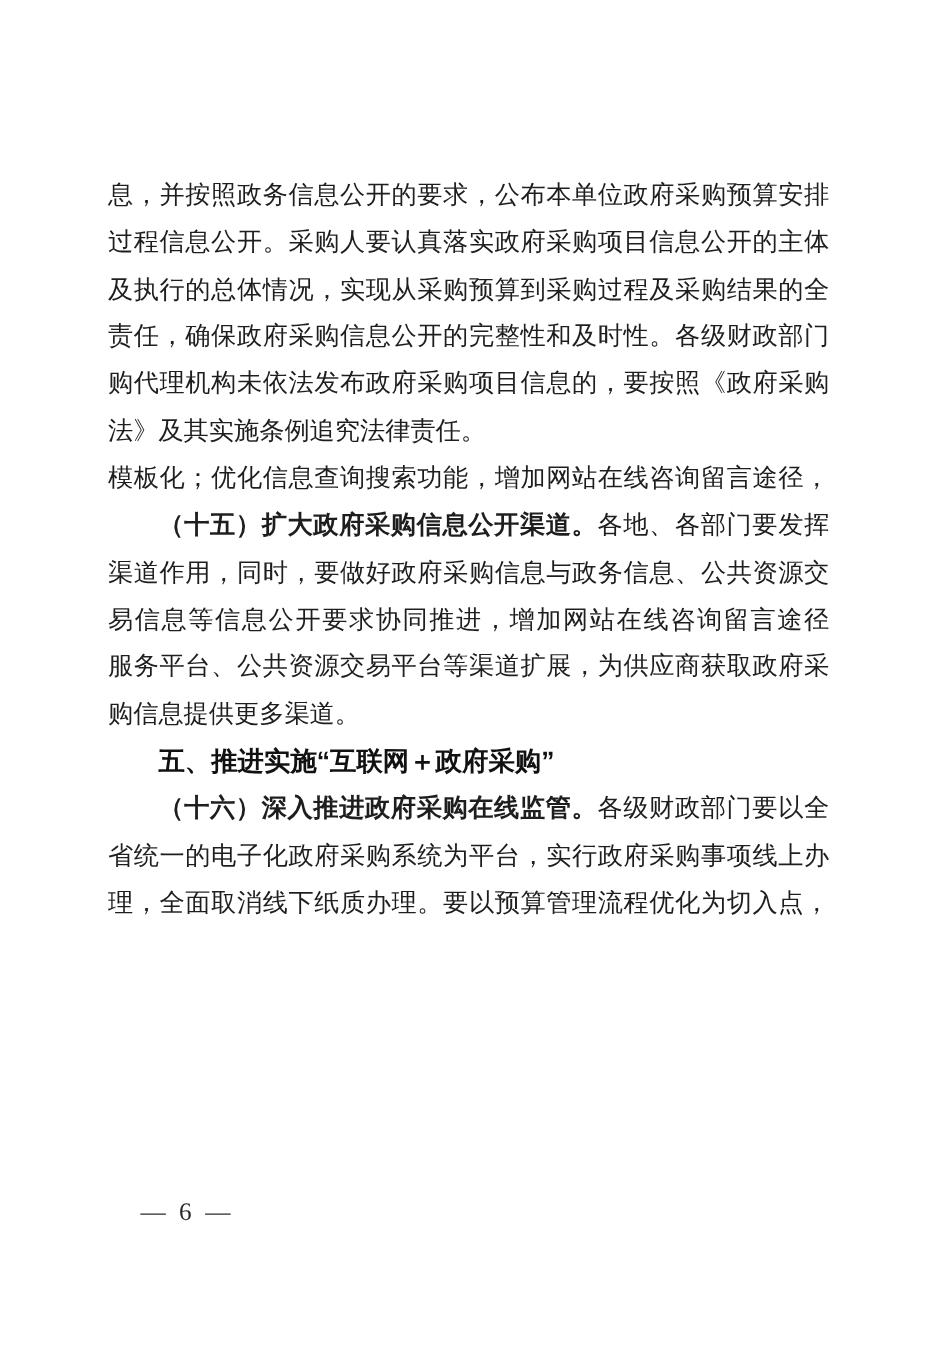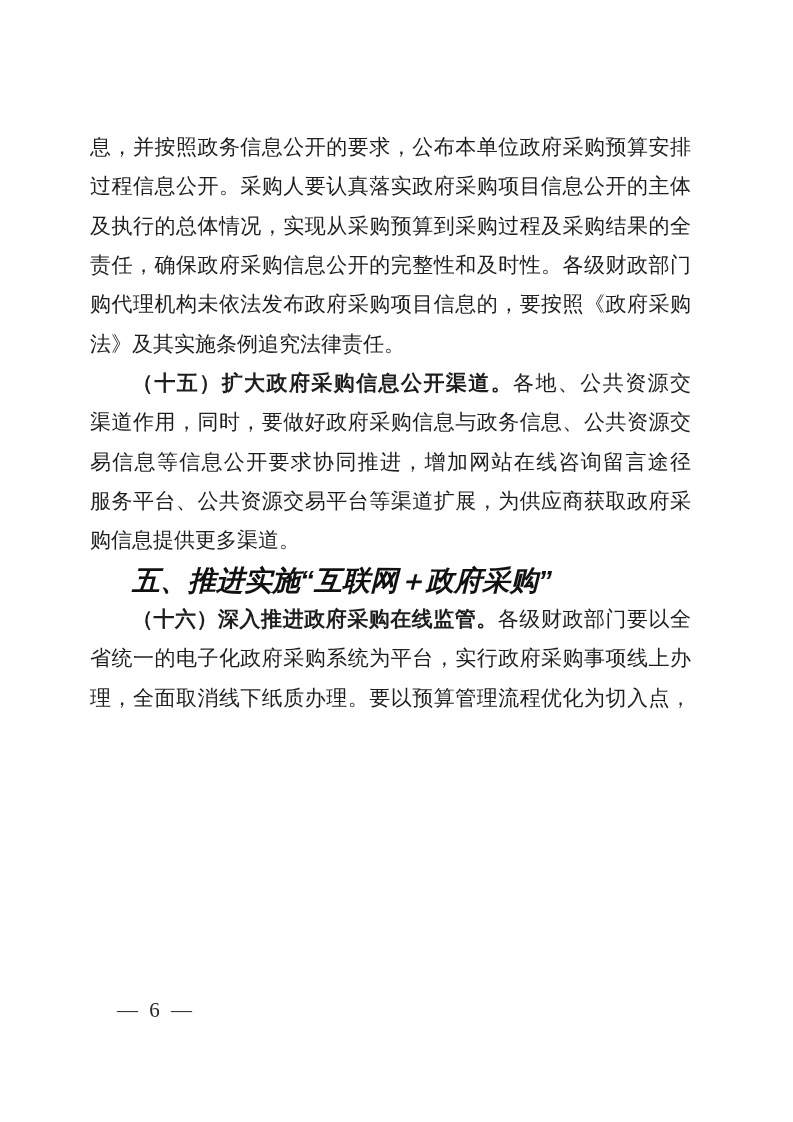--- a/index.html
+++ b/index.html
@@ -6,38 +6,37 @@
   .page{
     position:relative;
     width:793px;height:1122px;
     background:#ffffff;
     overflow:hidden;
     font-family:"Liberation Serif","DejaVu Serif",serif;
     color:#1e1e1e;
   }
   .textblock{
     position:absolute;
-    left:90px;top:128px;width:601px;
+    left:90px;top:143px;width:601px;
     font-size:21px;
   }
   .line{
     height:39.33px;
     line-height:39.33px;
     overflow:hidden;
     white-space:normal;
   }
   .j{ text-align:justify; text-align-last:justify; }
   .ind{ text-indent:42px; }
   .b{ font-weight:bold; }
   .h1{
     font-family:"Liberation Sans","DejaVu Sans",sans-serif;
     font-weight:bold;
-    font-size:28px;
+    font-size:22px;
     color:#111111;
-    font-style:italic;
   }
   .pagenum{
     position:absolute;
     left:117px;top:998px;
     font-size:21px;
     word-spacing:6px;
     color:#2a2a2a;
   }
 </style>
 </head>
@@ -46,23 +45,24 @@
 <div class="page">
   <div class="textblock">
 
     <div class="line j">息，并按照政务信息公开的要求，公布本单位政府采购预算安排</div>
     <div class="line j">过程信息公开。采购人要认真落实政府采购项目信息公开的主体</div>
     <div class="line j">及执行的总体情况，实现从采购预算到采购过程及采购结果的全</div>
     <div class="line j">责任，确保政府采购信息公开的完整性和及时性。各级财政部门</div>
     <div class="line j">购代理机构未依法发布政府采购项目信息的，要按照《政府采购</div>
     <div class="line">法》及其实施条例追究法律责任。</div>
 
+    <div class="line j">模板化；优化信息查询搜索功能，增加网站在线咨询留言途径，</div>
 
     <div class="line j ind">
-      <span class="b">（十五）扩大政府采购信息公开渠道。</span><span>各地、公共资源交</span>
+      <span class="b">（十五）扩大政府采购信息公开渠道。</span><span>各地、各部门要发挥</span>
     </div>
     <div class="line j">渠道作用，同时，要做好政府采购信息与政务信息、公共资源交</div>
     <div class="line j">易信息等信息公开要求协同推进，增加网站在线咨询留言途径</div>
     <div class="line j">服务平台、公共资源交易平台等渠道扩展，为供应商获取政府采</div>
     <div class="line">购信息提供更多渠道。</div>
 
     <div class="line ind h1">五、推进实施“互联网＋政府采购”</div>
 
     <div class="line j ind">
       <span class="b">（十六）深入推进政府采购在线监管。</span><span>各级财政部门要以全</span>

